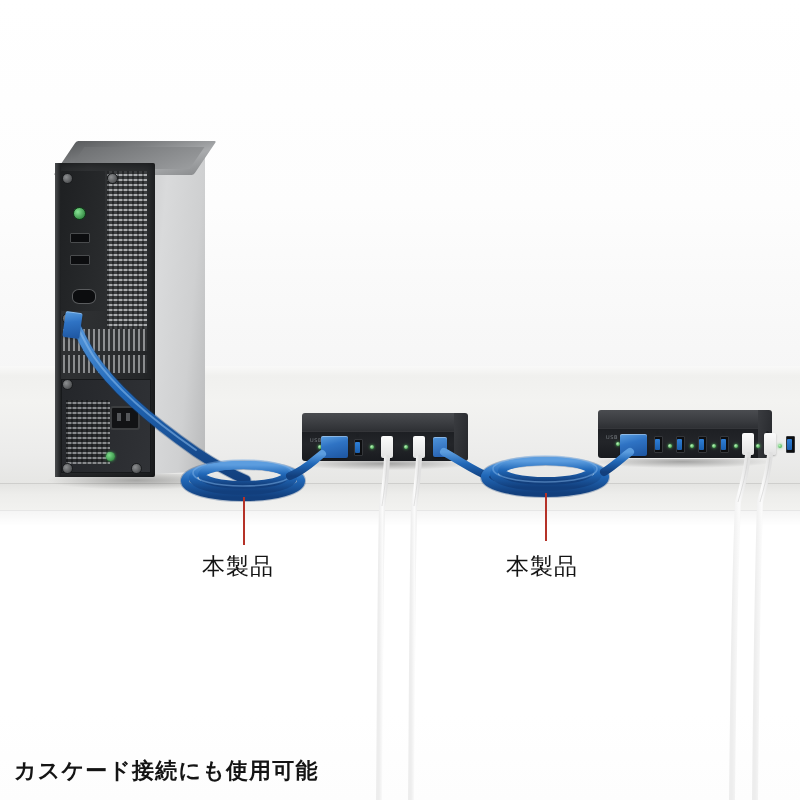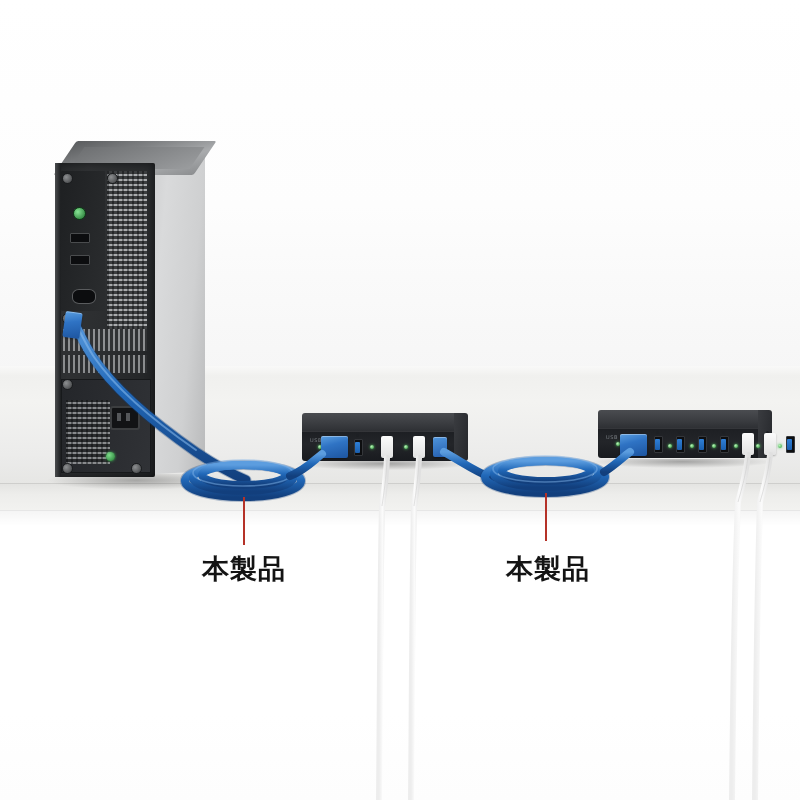--- a/index.html
+++ b/index.html
@@ -105,21 +105,21 @@
   
   svg.cables{position:absolute;left:0;top:0;width:800px;height:800px;overflow:visible;}
 
   .usb-plug{position:absolute;border-radius:2px;
     background:linear-gradient(165deg,#5b9fe0 0%,#2f73c4 40%,#1d55a0 100%);
     box-shadow:inset 0 1px 0 rgba(255,255,255,.35),0 1px 2px rgba(0,0,0,.3);}
   .usb-plug.small{background:linear-gradient(165deg,#4f95dc,#255fb0);}
 
   
   .leader{position:absolute;width:2px;background:#b53228;}
-  .label{position:absolute;font-size:27px;font-weight:bold;color:#141414;
+  .label{position:absolute;font-size:23px;font-weight:normal;color:#141414;
     letter-spacing:1px;white-space:nowrap;text-align:center;}
   .caption{position:absolute;left:14px;top:756px;font-size:22px;font-weight:bold;
     color:#141414;letter-spacing:1.2px;white-space:nowrap;}
 </style>
 </head>
 <body>
 
 <div id="stage">
 
   <div class="bg-upper"></div>
@@ -287,13 +287,14 @@
   </svg>
 
   <div class="usb-plug" style="left:64px;top:312px;width:17px;height:26px;transform:rotate(8deg)"></div>
 
   <div class="leader" style="left:243px;top:497px;height:48px"></div>
   <div class="label" style="left:202px;top:551px">本製品</div>
 
   <div class="leader" style="left:545px;top:493px;height:48px"></div>
   <div class="label" style="left:506px;top:551px">本製品</div>
 
+  <div class="caption">カスケード接続にも使用可能</div>
 </div>
 
 </body></html>

